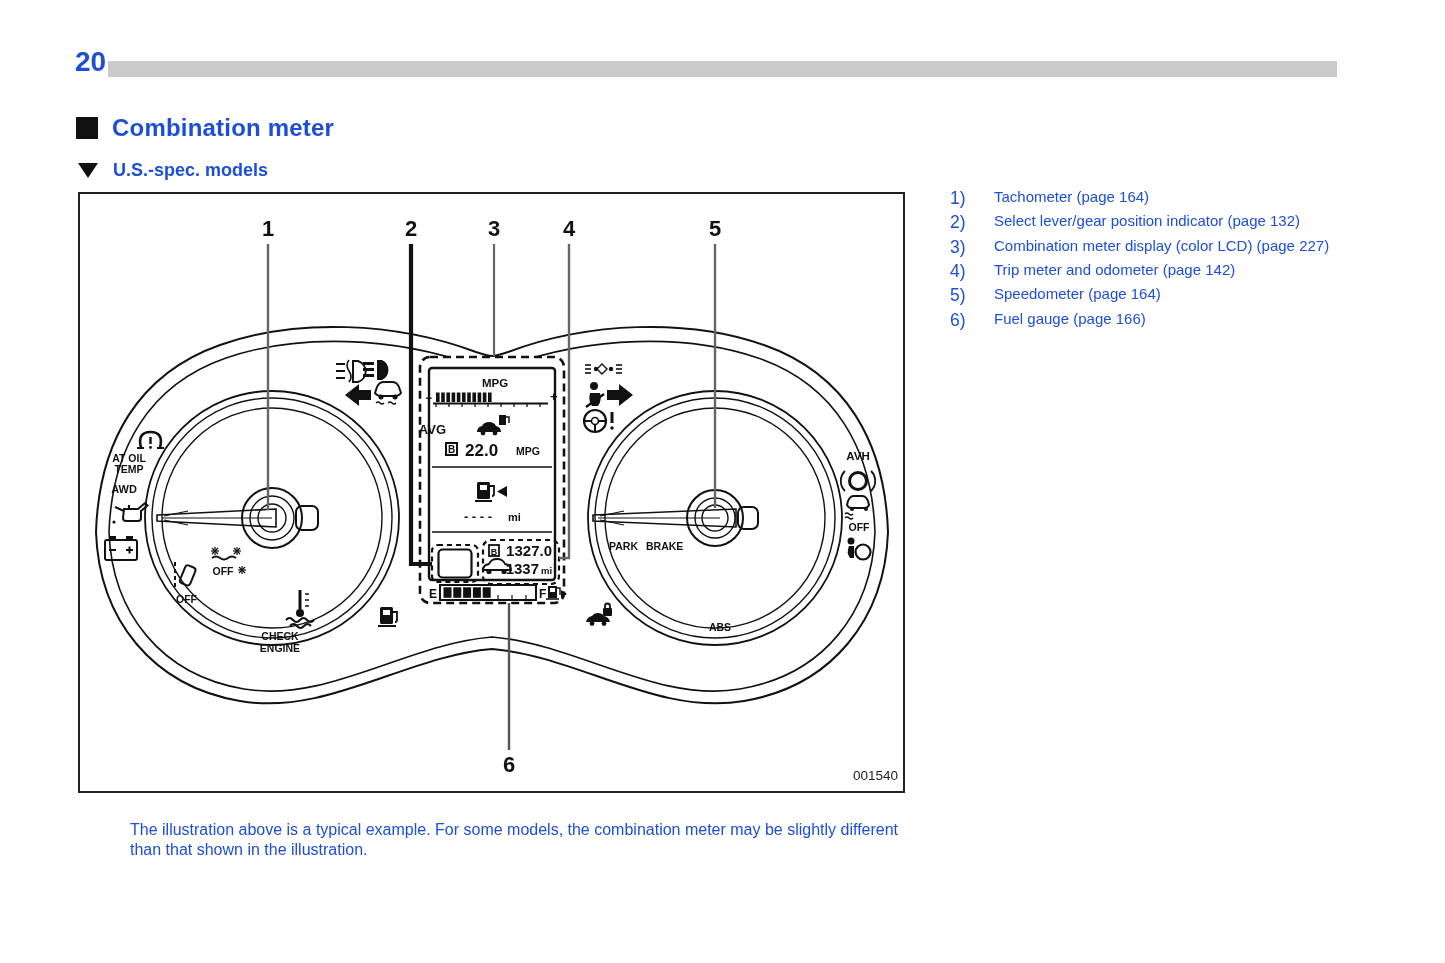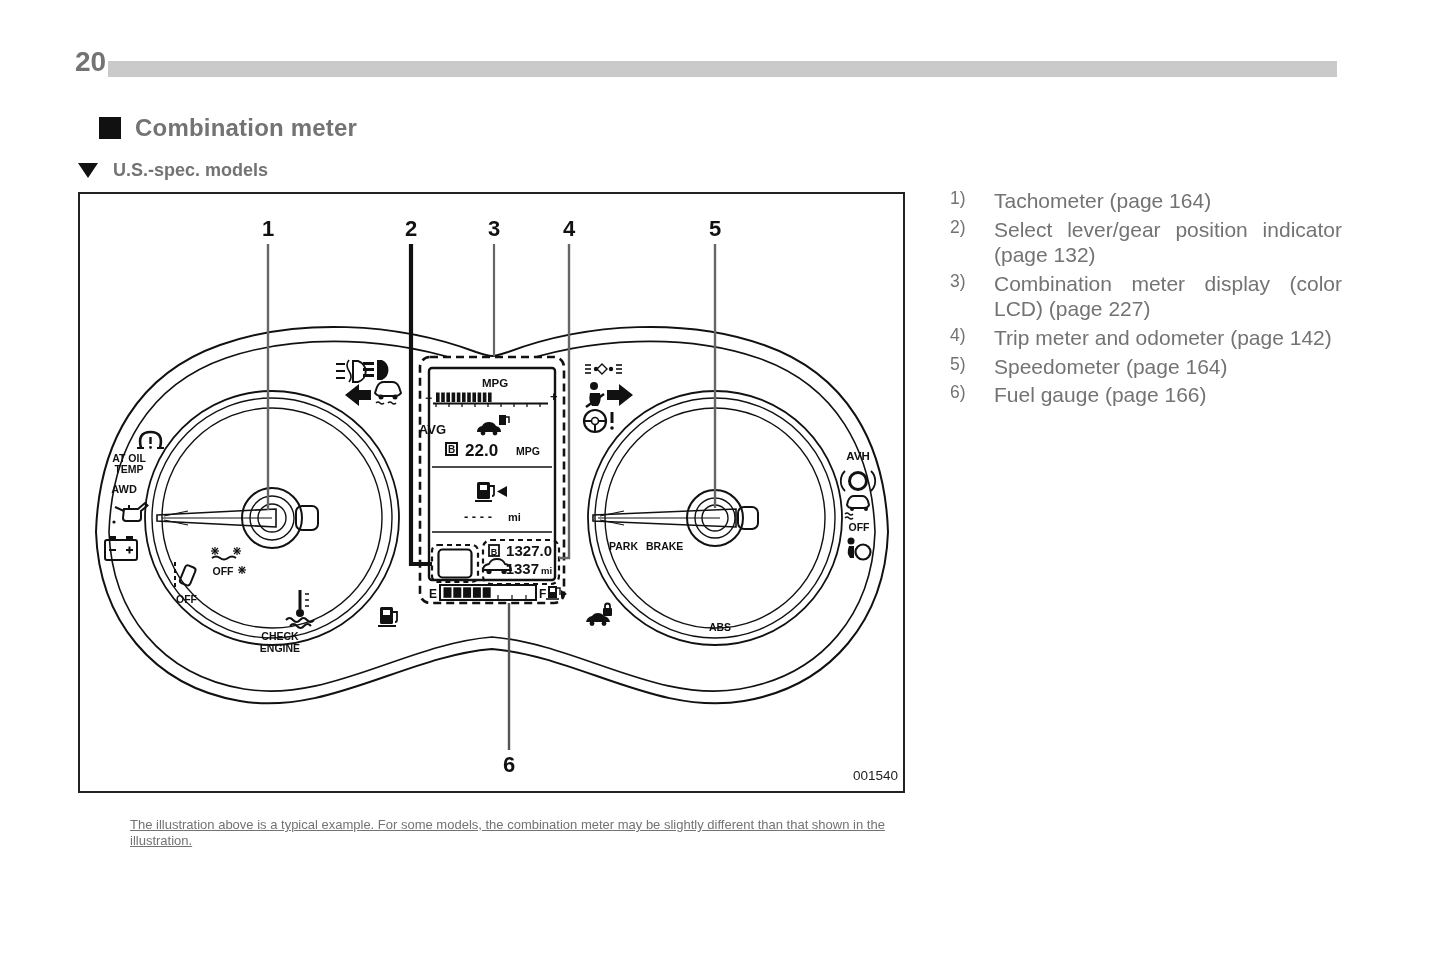--- a/index.html
+++ b/index.html
@@ -1,32 +1,32 @@
 <!DOCTYPE html>
 <html><head>
 <meta charset="utf-8">
 <style>
   html,body{margin:0;padding:0;background:#fff;}
   .page{position:relative;width:1445px;height:963px;background:#fff;
-        font-family:"Liberation Sans",sans-serif;color:#737373;overflow:hidden;}
+        font-family:"Liberation Sans",sans-serif;color:#1d4ed8;overflow:hidden;}
   .pagenum{position:absolute;left:75px;top:46px;font-size:28px;font-weight:bold;}
   .header-rule{position:absolute;left:108px;top:61px;width:1229px;height:16px;background:#cacaca;}
-  .h1{position:absolute;left:76px;top:114px;display:flex;align-items:center;gap:14px;margin-left:23px;}
+  .h1{position:absolute;left:76px;top:114px;display:flex;align-items:center;gap:14px;}
   .h1 .sq{width:22px;height:22px;background:#111;flex:0 0 auto;}
   .h1 .t1{font-size:24px;font-weight:bold;letter-spacing:.2px;}
   .h2{position:absolute;left:78px;top:160px;display:flex;align-items:center;gap:15px;}
   .h2 .tri{width:0;height:0;border-left:10px solid transparent;border-right:10px solid transparent;
            border-top:15px solid #111;}
   .h2 .t2{font-size:18px;font-weight:bold;}
   .figure-box{position:absolute;left:78px;top:192px;width:823px;height:597px;border:2px solid #222;background:#fff;}
   .legend{position:absolute;left:950px;top:188px;width:392px;}
   .legend .li{display:grid;grid-template-columns:44px 1fr;margin-bottom:3px;}
   .legend .num{font-size:17.5px;line-height:1.22;}
-  .legend .txt{font-size:21px;line-height:1.22;text-align:justify;}
-  .caption{position:absolute;left:130px;top:804px;width:794px;font-size:13px;line-height:1.25;text-decoration:underline;}
+  .legend .txt{font-size:15px;line-height:1.22;text-align:justify;}
+  .caption{position:absolute;left:130px;top:804px;width:794px;font-size:16px;line-height:1.25;}
   svg .t{font-family:"Liberation Sans",sans-serif;font-weight:bold;fill:#111;}
   svg .ln{stroke:#111;fill:none;}
 </style>
 </head>
 <body>
 
 <div class="page">
 
   <div class="pagenum">20</div>
   <div class="header-rule"></div>

